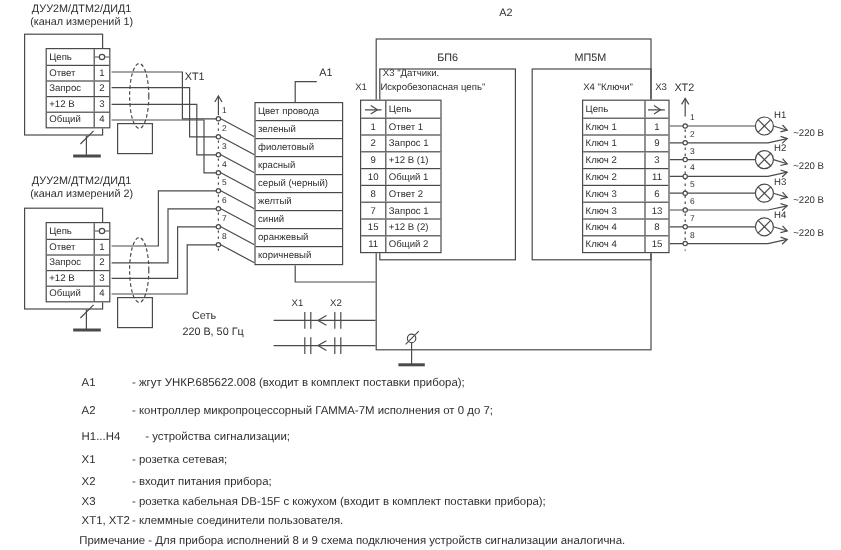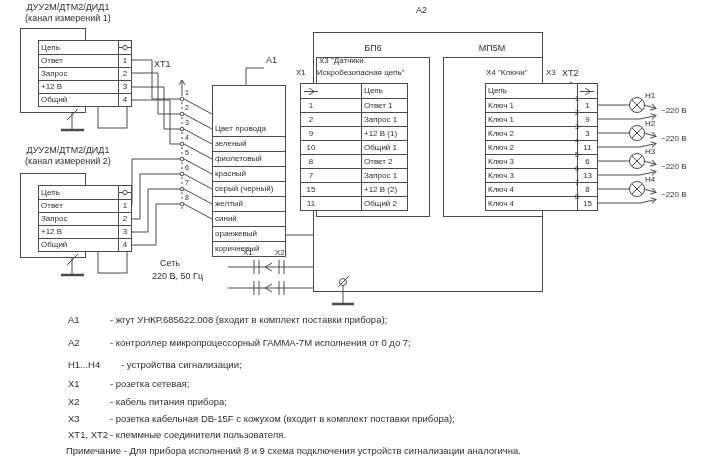--- a/index.html
+++ b/index.html
@@ -1,29 +1,29 @@
 <!DOCTYPE html>
 <html><head>
 <meta charset="utf-8">
 <style>
   html,body{margin:0;padding:0;background:#fff;}
   .canvas{position:relative;width:701px;height:458px;background:#fff;
           font-family:"Liberation Sans",sans-serif;color:#2e2e2e;overflow:hidden;}
   svg.wires{position:absolute;left:0;top:0;z-index:2;}
   .box{position:absolute;border:1px solid #4a4a4a;z-index:1;background:transparent;}
   .tbl{position:absolute;background:#fff;border:1px solid #4a4a4a;z-index:3;}
-  .tr{display:flex;box-sizing:border-box;border-top:1px solid #4a4a4a;gap:40px;}
+  .tr{display:flex;box-sizing:border-box;border-top:1px solid #4a4a4a;}
   .tr:first-child{border-top:none;}
   .tc{box-sizing:border-box;border-left:1px solid #4a4a4a;display:flex;align-items:center;
       font-size:8px;line-height:1;padding:0 2px;white-space:nowrap;overflow:hidden;}
   .tc:first-child{border-left:none;}
   .cc{justify-content:center;padding:0;}
   .dev .tr{height:13px;}
   .clr .tr{height:15px;}
-  .clr .tr:first-child{height:14px;margin-top:36px;}
+  .clr .tr:first-child{height:14px;}
   .dbt .tr{height:14px;}
   .w39{width:39px;} .w13{width:13px;} .w72{width:72px;}
   .w20{width:20px;} .w46{width:46px;} .w51{width:51px;}
   .lbl{position:absolute;font-size:9px;line-height:1.1;white-space:nowrap;z-index:4;}
   .s8{font-size:8px;} .s7{font-size:7px;} .s95{font-size:9.5px;}
   .ctr{text-align:center;} .rt{text-align:left;}
 </style>
 </head>
 <body>
 
@@ -399,21 +399,21 @@
 
   <div class="lbl s95" style="left:68px;top:315px">A1</div>
   <div class="lbl s95" style="left:110px;top:315px">- жгут УНКР.685622.008 (входит в комплект поставки прибора);</div>
   <div class="lbl s95" style="left:68px;top:338px">A2</div>
   <div class="lbl s95" style="left:110px;top:338px">- контроллер микропроцессорный ГАММА-7М исполнения от 0 до 7;</div>
   <div class="lbl s95" style="left:68px;top:360px">H1...H4</div>
   <div class="lbl s95" style="left:121px;top:360px">- устройства сигнализации;</div>
   <div class="lbl s95" style="left:68px;top:379px">X1</div>
   <div class="lbl s95" style="left:110px;top:379px">- розетка сетевая;</div>
   <div class="lbl s95" style="left:68px;top:397px">X2</div>
-  <div class="lbl s95" style="left:110px;top:397px">- кабель питания прибора;</div>
+  <div class="lbl s95" style="left:110px;top:397px">- входит питания прибора;</div>
   <div class="lbl s95" style="left:68px;top:414px">X3</div>
   <div class="lbl s95" style="left:110px;top:414px">- розетка кабельная DB-15F с кожухом (входит в комплект поставки прибора);</div>
   <div class="lbl s95" style="left:68px;top:430px">XT1, XT2</div>
   <div class="lbl s95" style="left:110px;top:430px">- клеммные соединители пользователя.</div>
 
   <div class="lbl s95" style="left:66px;top:446px">Примечание - Для прибора исполнений 8 и 9 схема подключения устройств сигнализации аналогична.</div>
 
 </div>
 
 </body></html>

